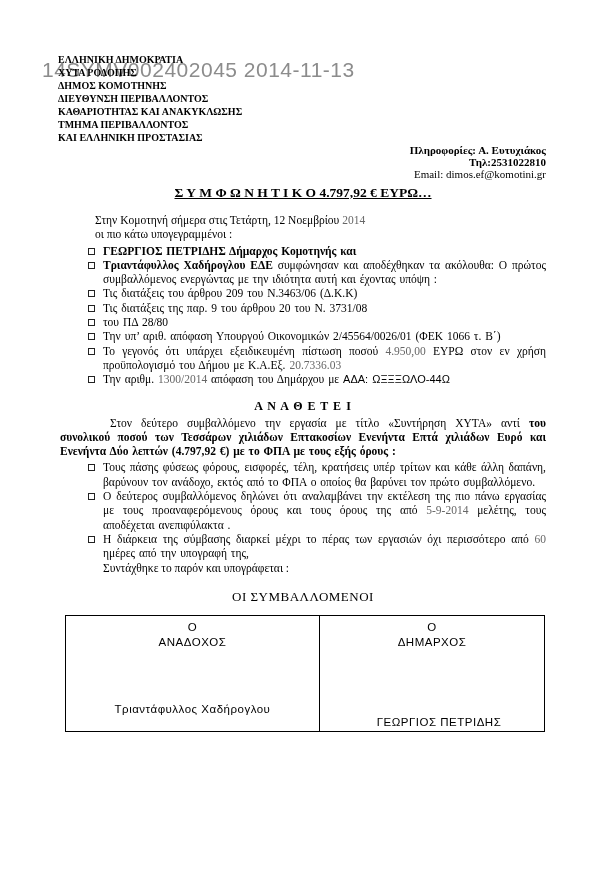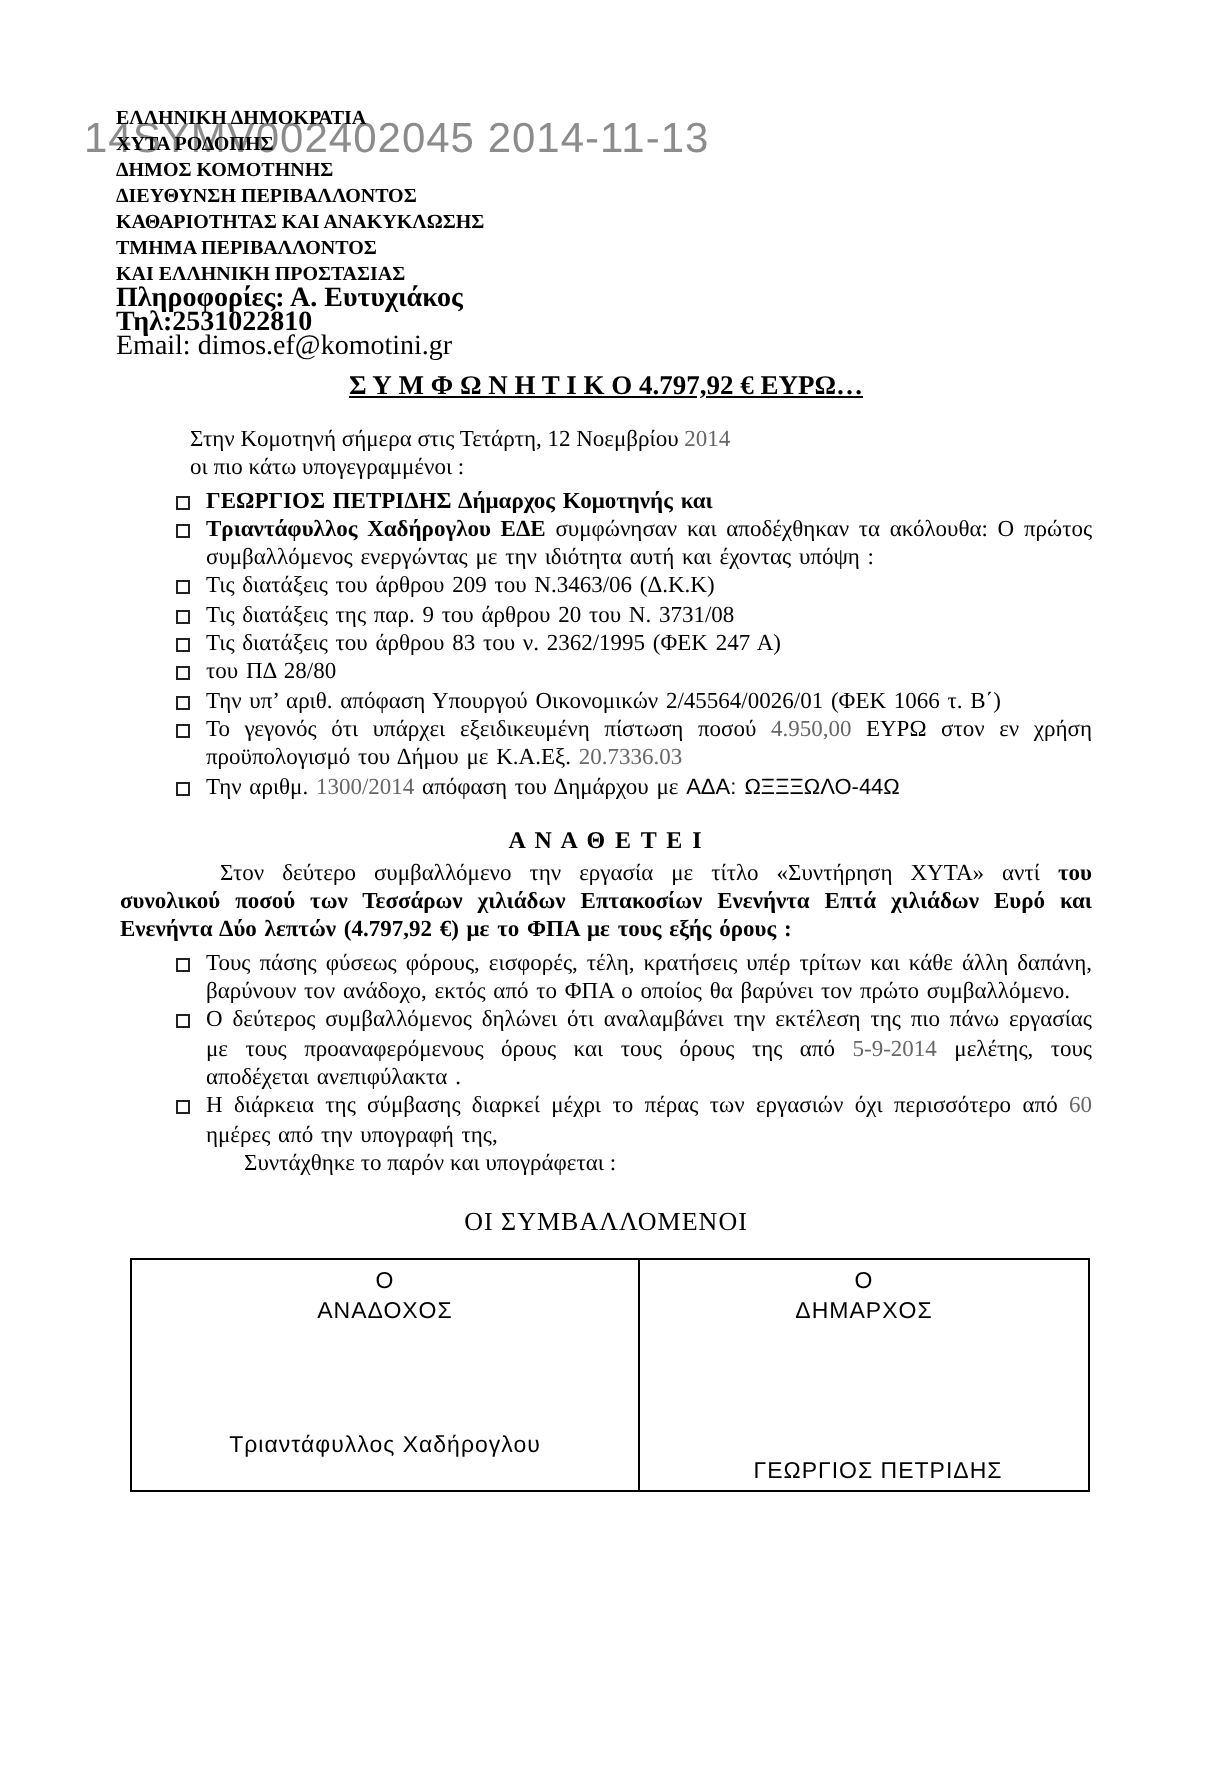--- a/index.html
+++ b/index.html
@@ -14,21 +14,21 @@
   }
   .watermark {
     position:absolute; left:42px; top:58px;
     font-family:"Liberation Sans","DejaVu Sans",sans-serif;
     font-size:21px; color:#8c8c8c; letter-spacing:0.5px;
     white-space:nowrap; z-index:1;
   }
   .content { position:absolute; left:60px; top:53px; width:486px; z-index:2; }
 
   .agency { font-weight:bold; font-size:10px; line-height:13px; margin-left:-2px; }
-  .contact { font-size:14px; line-height:12px; margin-left:-2px; }
+  .contact { font-size:11px; line-height:12px; margin-left:-2px;text-align:right; }
   .contact .c1, .contact .c2 { font-weight:bold; }
 
   .doc-title {
     text-align:center; font-weight:bold; font-size:13.5px;
     margin-top:5px; 
   }
   .doc-title span { text-decoration:underline; }
 
   .intro { margin-left:35px; margin-top:12px; font-size:11.5px; line-height:14.3px; }
 
@@ -45,21 +45,21 @@
 
   .assign-heading {
     text-align:center; font-weight:bold; font-size:12px;
     margin-top:12px; margin-bottom:2px; letter-spacing:1px;
   }
   .assign-par {
     font-size:11.5px; line-height:14.3px; text-align:justify;
     text-indent:50px; word-spacing:1px;
   }
 
-  .closing-line { margin-left:62px; font-size:11.5px; line-height:14.3px; }
+  .closing-line { margin-left:43px; font-size:11.5px; line-height:14.3px; }
 
   .parties-heading { text-align:center; font-size:13px; letter-spacing:0.5px; margin-top:14px; }
 
   table.sig {
     border-collapse:collapse; margin-top:10px; margin-left:5px;
     width:480px; table-layout:fixed;
     font-family:"Liberation Sans","DejaVu Sans",sans-serif;
     font-size:11.5px; letter-spacing:0.5px;
   }
   table.sig td { border:1px solid #000; vertical-align:top; height:111px; position:relative; padding:4px 0 0 0; }
@@ -101,21 +101,21 @@
     <div class="intro">
       <div><span>Στην Κομοτηνή σήμερα στις Τετάρτη, 12 Νοεμβρίου </span><span class="g">2014</span></div>
       <div>οι πιο κάτω υπογεγραμμένοι :</div>
     </div>
 
     <ul class="sqlist">
       <li><span class="sqb"></span><span class="txt"><span class="b">ΓΕΩΡΓΙΟΣ ΠΕΤΡΙΔΗΣ  Δήμαρχος Κομοτηνής και</span></span></li>
       <li><span class="sqb"></span><span class="txt"><span class="b">Τριαντάφυλλος Χαδήρογλου ΕΔΕ</span><span>   συμφώνησαν και αποδέχθηκαν τα ακόλουθα: Ο πρώτος συμβαλλόμενος ενεργώντας με την ιδιότητα αυτή και έχοντας υπόψη :</span></span></li>
       <li><span class="sqb"></span><span class="txt"><span>Τις διατάξεις του άρθρου 209 του Ν.3463/06 (Δ.Κ.Κ)</span></span></li>
       <li><span class="sqb"></span><span class="txt"><span>Τις διατάξεις της παρ. 9 του άρθρου 20 του Ν. 3731/08</span></span></li>
-      <li><span class="sqb"></span><span class="txt"><span>Τις διατάξεις του άρθρου 83 του ν. 2362/1995 (ΦΕΚ 247 Α)</span></span></li>
+      <li><span class="sqb"></span></li>
       <li><span class="sqb"></span><span class="txt"><span>του ΠΔ 28/80</span></span></li>
       <li><span class="sqb"></span><span class="txt"><span>Την υπ’ αριθ. απόφαση Υπουργού Οικονομικών 2/45564/0026/01 (ΦΕΚ 1066 τ. Β΄)</span></span></li>
       <li><span class="sqb"></span><span class="txt"><span>Το γεγονός ότι υπάρχει εξειδικευμένη πίστωση ποσού  </span><span class="g">4.950,00</span><span> ΕΥΡΩ στον εν χρήση προϋπολογισμό του  Δήμου με Κ.Α.Εξ. </span><span class="g">20.7336.03</span></span></li>
       <li><span class="sqb"></span><span class="txt"><span>Την αριθμ. </span><span class="g">1300/2014</span><span> απόφαση του Δημάρχου με </span><span class="sans">ΑΔΑ: ΩΞΞΞΩΛΟ-44Ω</span></span></li>
     </ul>
 
     <div class="assign-heading">Α Ν Α Θ Ε Τ Ε Ι</div>
 
     <div class="assign-par"><span>Στον δεύτερο  συμβαλλόμενο την εργασία με τίτλο «Συντήρηση ΧΥΤΑ» αντί </span><span class="b">του συνολικού ποσού  των Τεσσάρων χιλιάδων Επτακοσίων Ενενήντα Επτά χιλιάδων Ευρό και Ενενήντα Δύο λεπτών (4.797,92 €) με το ΦΠΑ με τους εξής όρους :</span></div>
 

